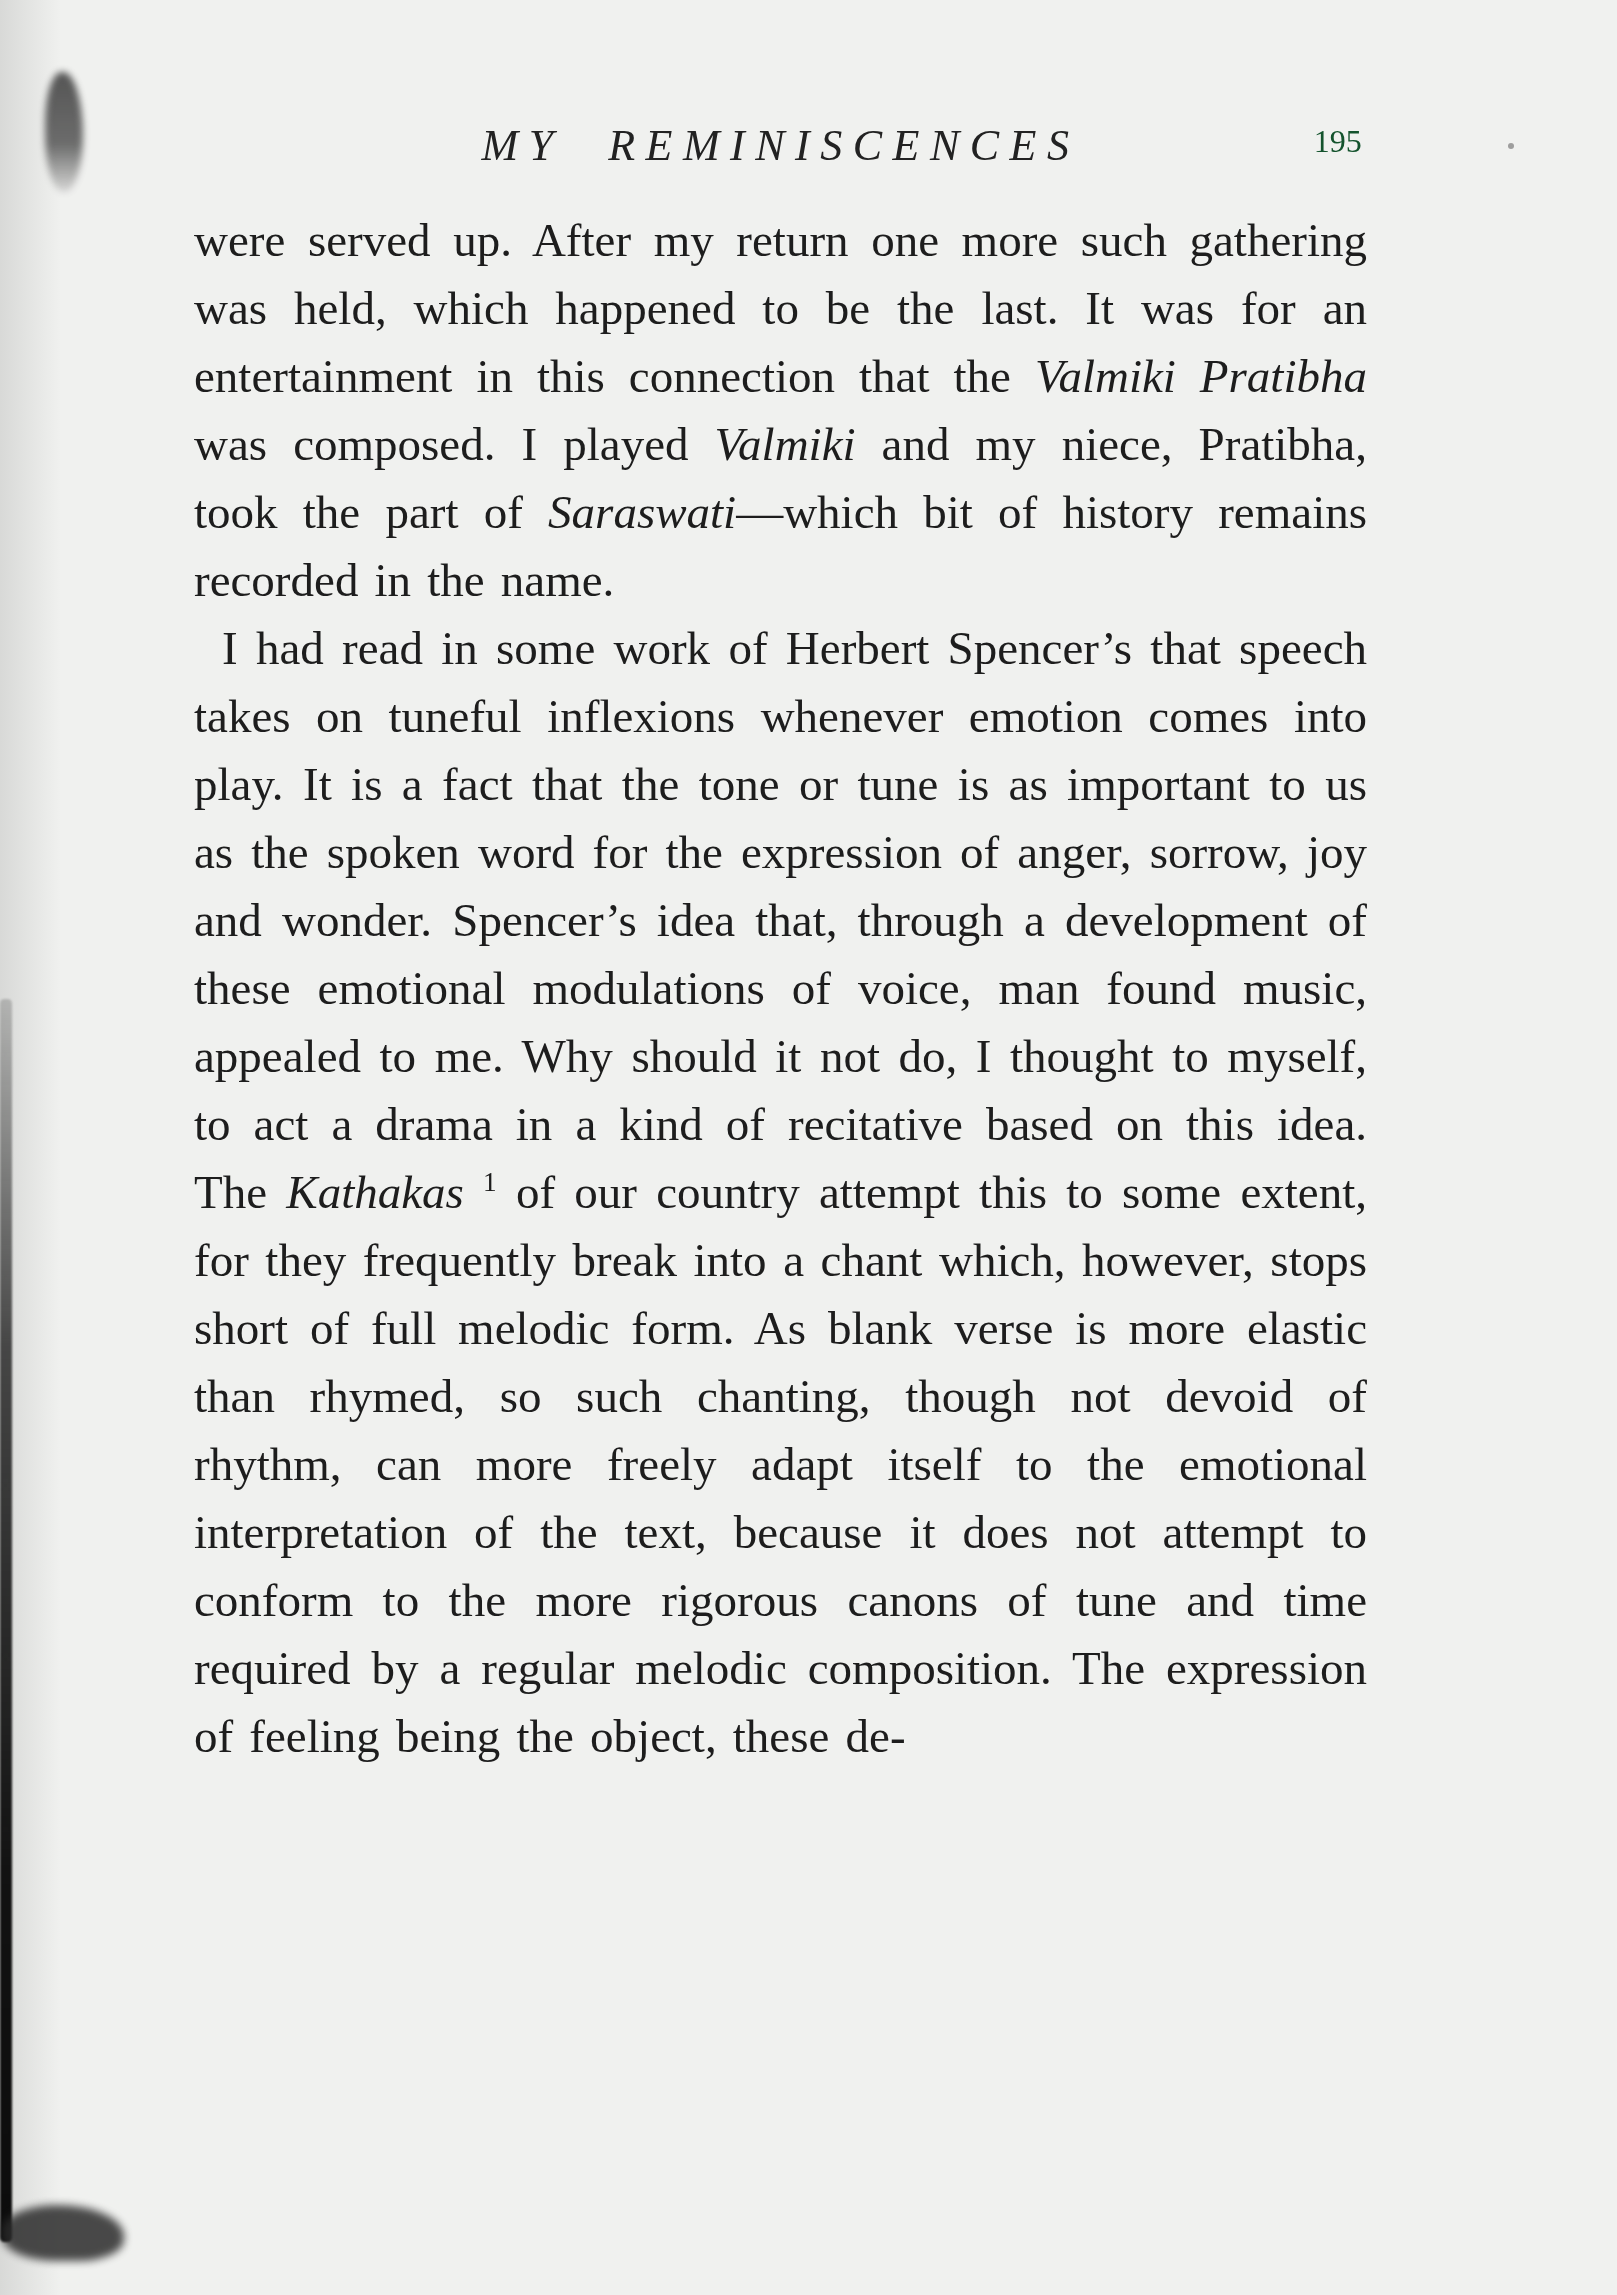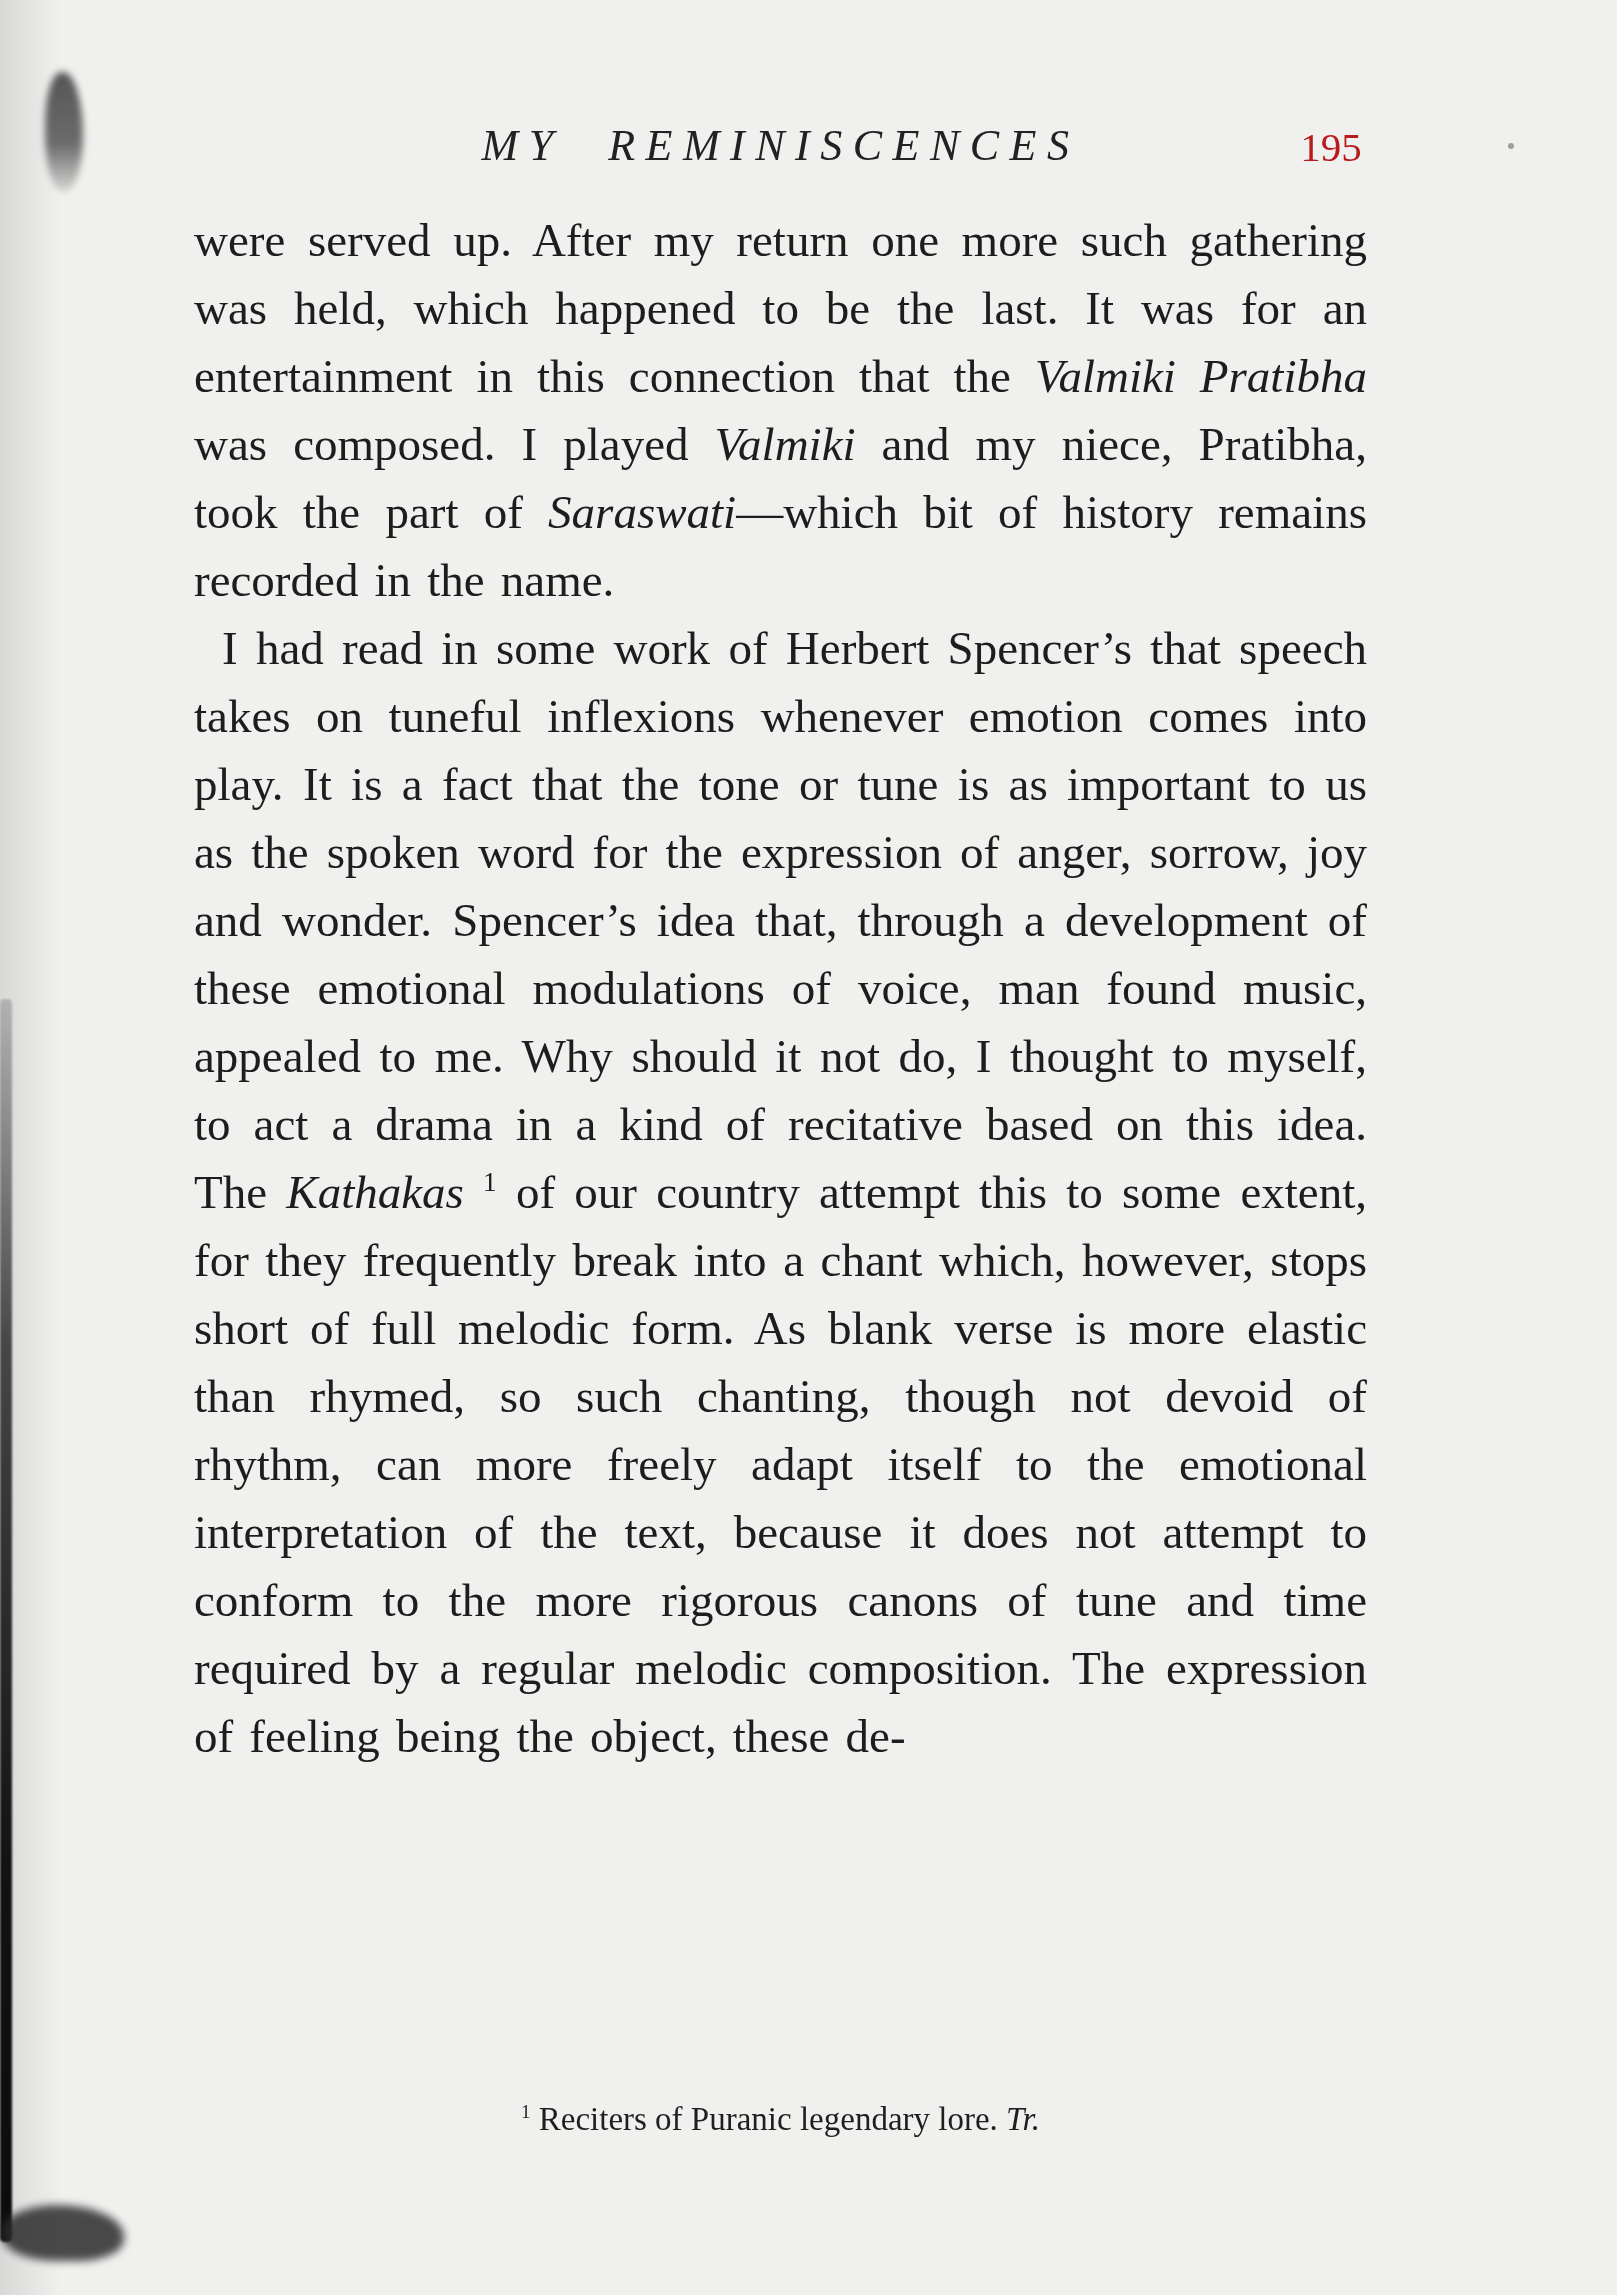--- a/index.html
+++ b/index.html
@@ -45,21 +45,21 @@
   
   .page-header {
     position: absolute; top: 120px; left: 194px; width: 1173px; height: 54px;
   }
   .running-title {
     position: absolute; left: 50%; transform: translateX(-50%);
     font-size: 44px; letter-spacing: 10.5px; word-spacing: 23px;
     white-space: nowrap; color: #222; font-style: italic;
   }
   .page-number {
-    position: absolute; right: 5.2px; top: 2.6px; font-size: 41px; color: #b91c1c;
+    position: absolute; right: 5.2px; top: 2.6px; font-size: 32px; color: #14532d;
   }
 
   
   .body-text {
     position: absolute; top: 206px; left: 194px; width: 1173px;
     font-size: 47px; line-height: 68px;
     text-align: justify;
     word-spacing: 4.4px;
   }
   .para { margin: 0; }
@@ -88,19 +88,15 @@
   <header class="page-header">
     <span class="running-title">MY REMINISCENCES</span>
     <span class="page-number">195</span>
   </header>
 
   <main class="body-text">
       <p class="para"><span>were served up. After my return one more such gathering was held, which happened to be the last. It was for an entertainment in this connection that the </span><i>Valmiki Pratibha</i><span> was composed. I played </span><i>Valmiki</i><span> and my niece, Pratibha, took the part of </span><i>Saraswati</i><span>—which bit of history remains recorded in the name.</span></p>
       <p class="para indent"><span>I had read in some work of Herbert Spencer’s that speech takes on tuneful inflexions whenever emotion comes into play. It is a fact that the tone or tune is as important to us as the spoken word for the expression of anger, sorrow, joy and wonder. Spencer’s idea that, through a development of these emotional modulations of voice, man found music, appealed to me. Why should it not do, I thought to myself, to act a drama in a kind of recitative based on this idea. The </span><i>Kathakas</i><span> </span><sup>1</sup><span> of our country attempt this to some extent, for they frequently break into a chant which, however, stops short of full melodic form. As blank verse is more elastic than rhymed, so such chanting, though not devoid of rhythm, can more freely adapt itself to the emotional interpretation of the text, because it does not attempt to conform to the more rigorous canons of tune and time required by a regular melodic composition. The expression of feeling being the object, these de-</span></p>
     </main>
 
-  <div class="footnote">
-    <sup>1</sup>
-    <span>Reciters of Puranic legendary lore. </span><i>Tr.</i>
-  </div>
 
 </div>
 
 
 </body></html>

